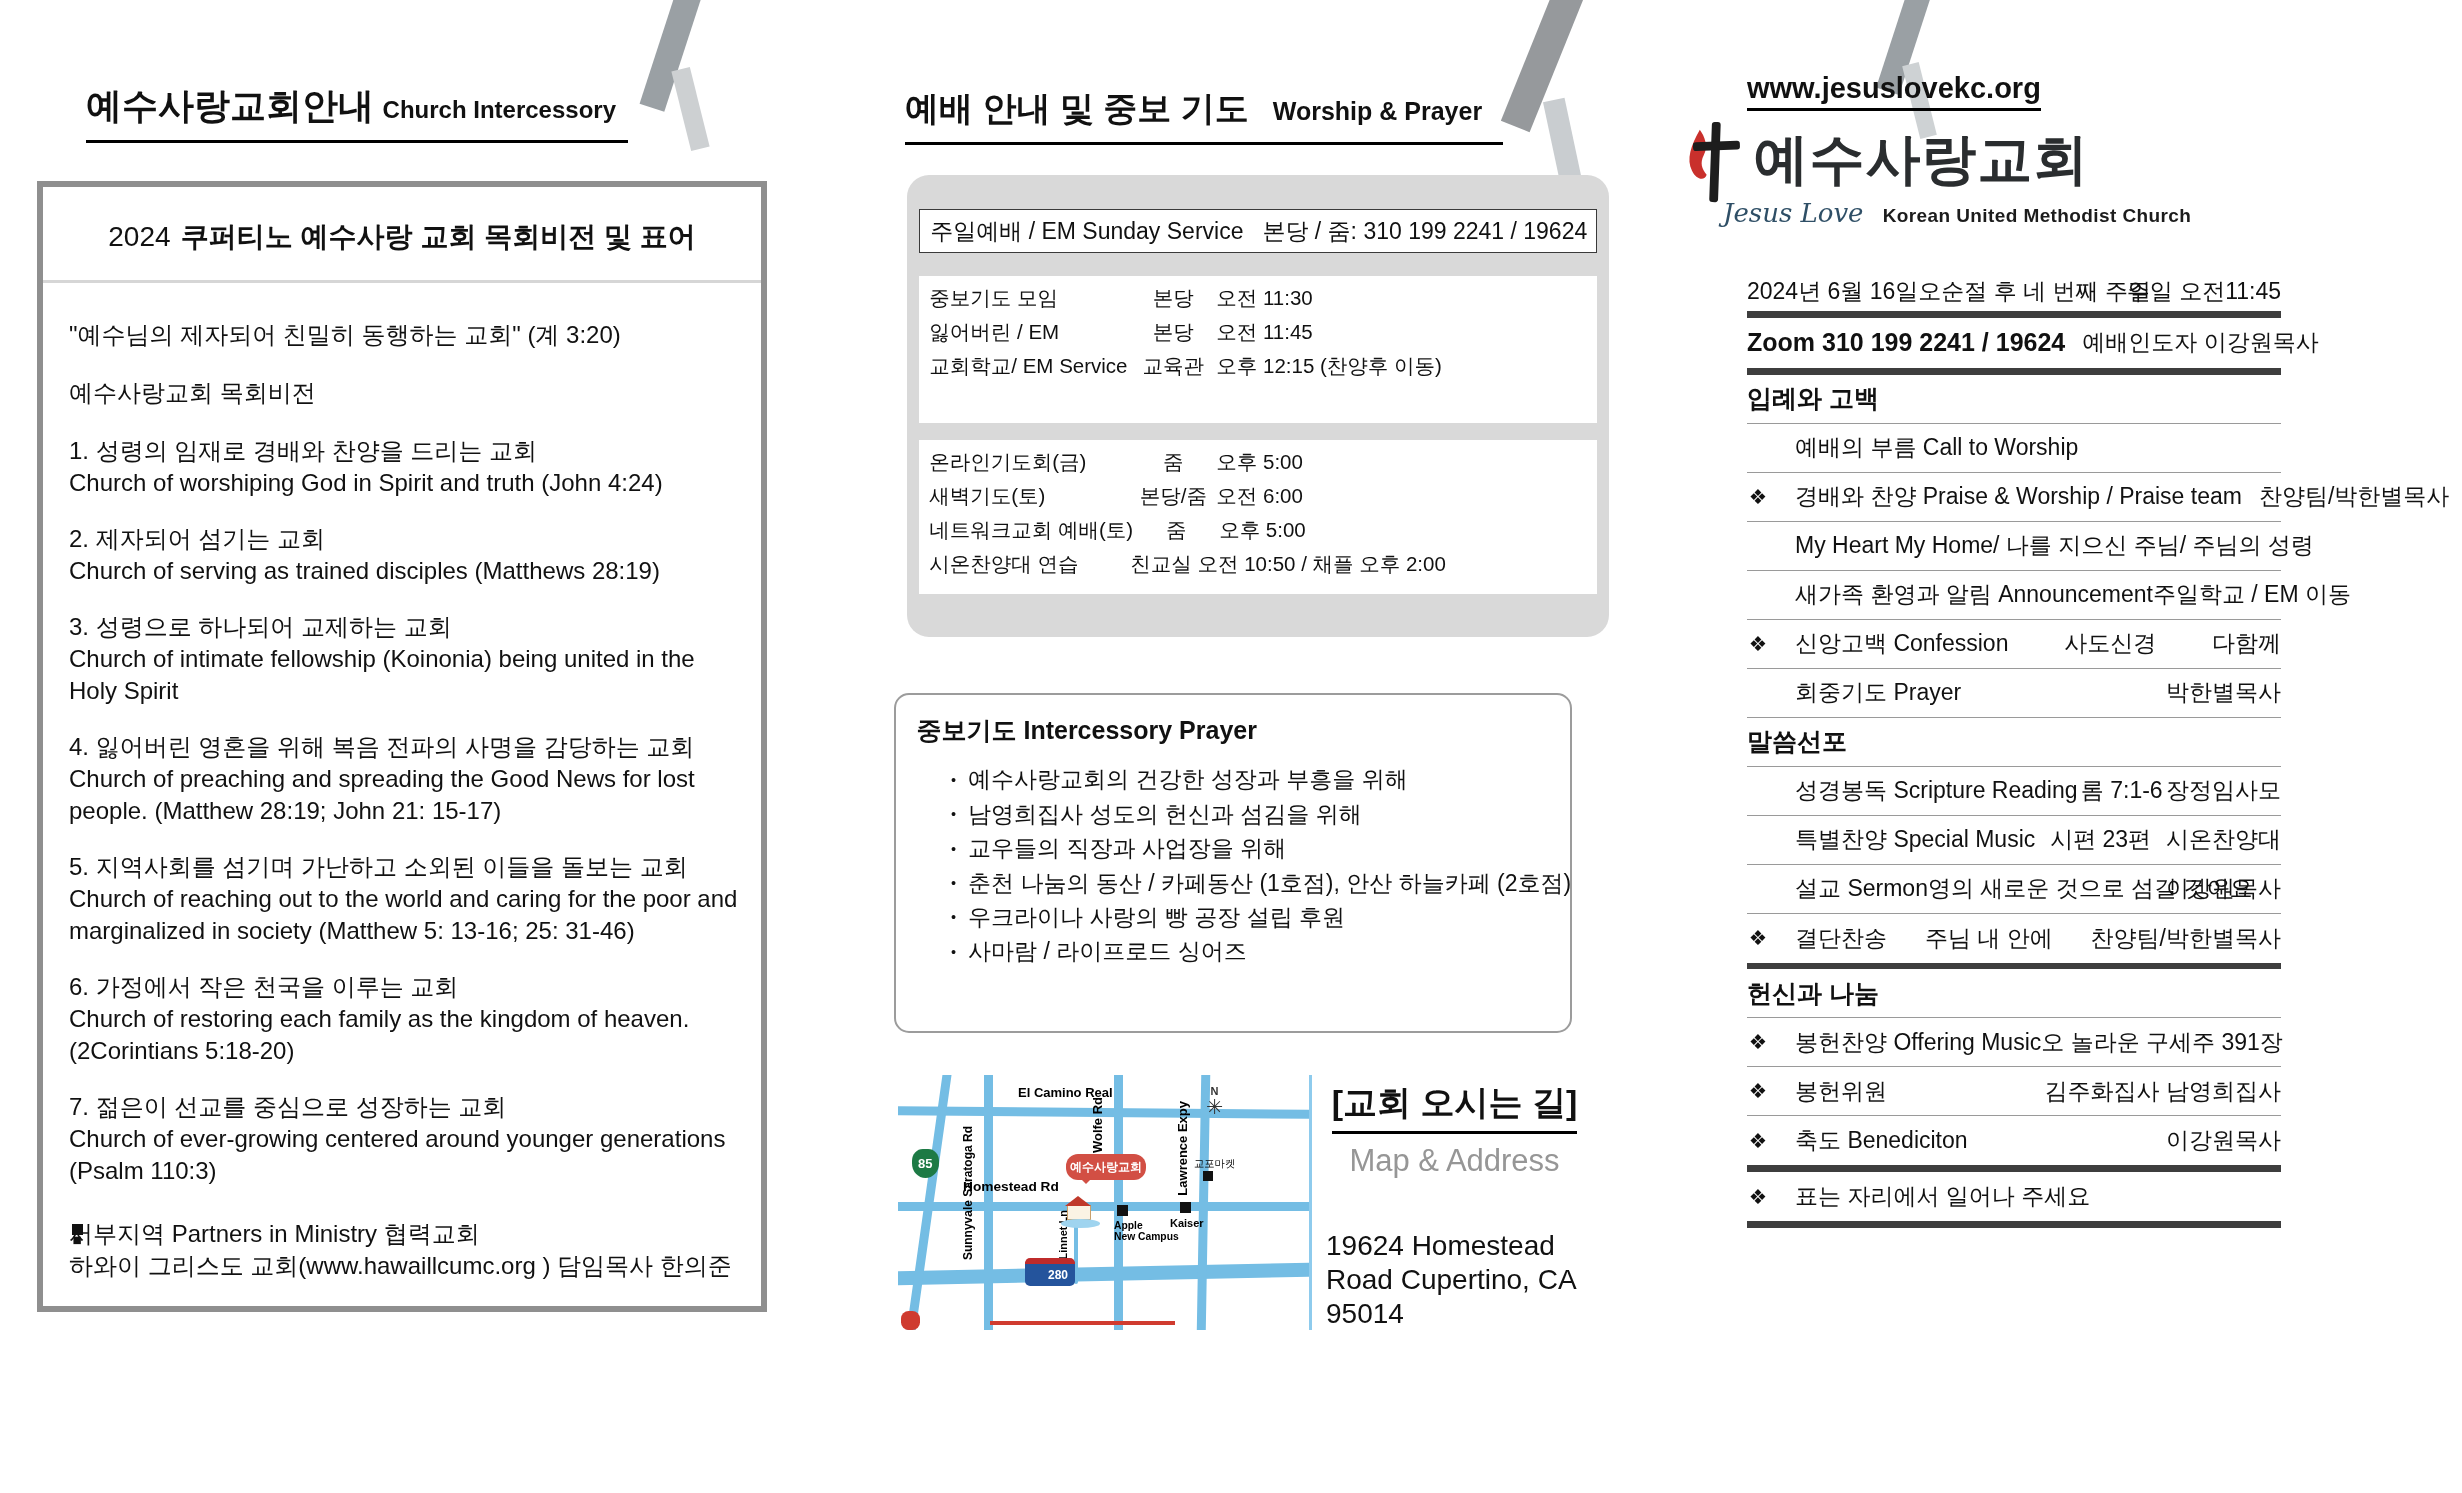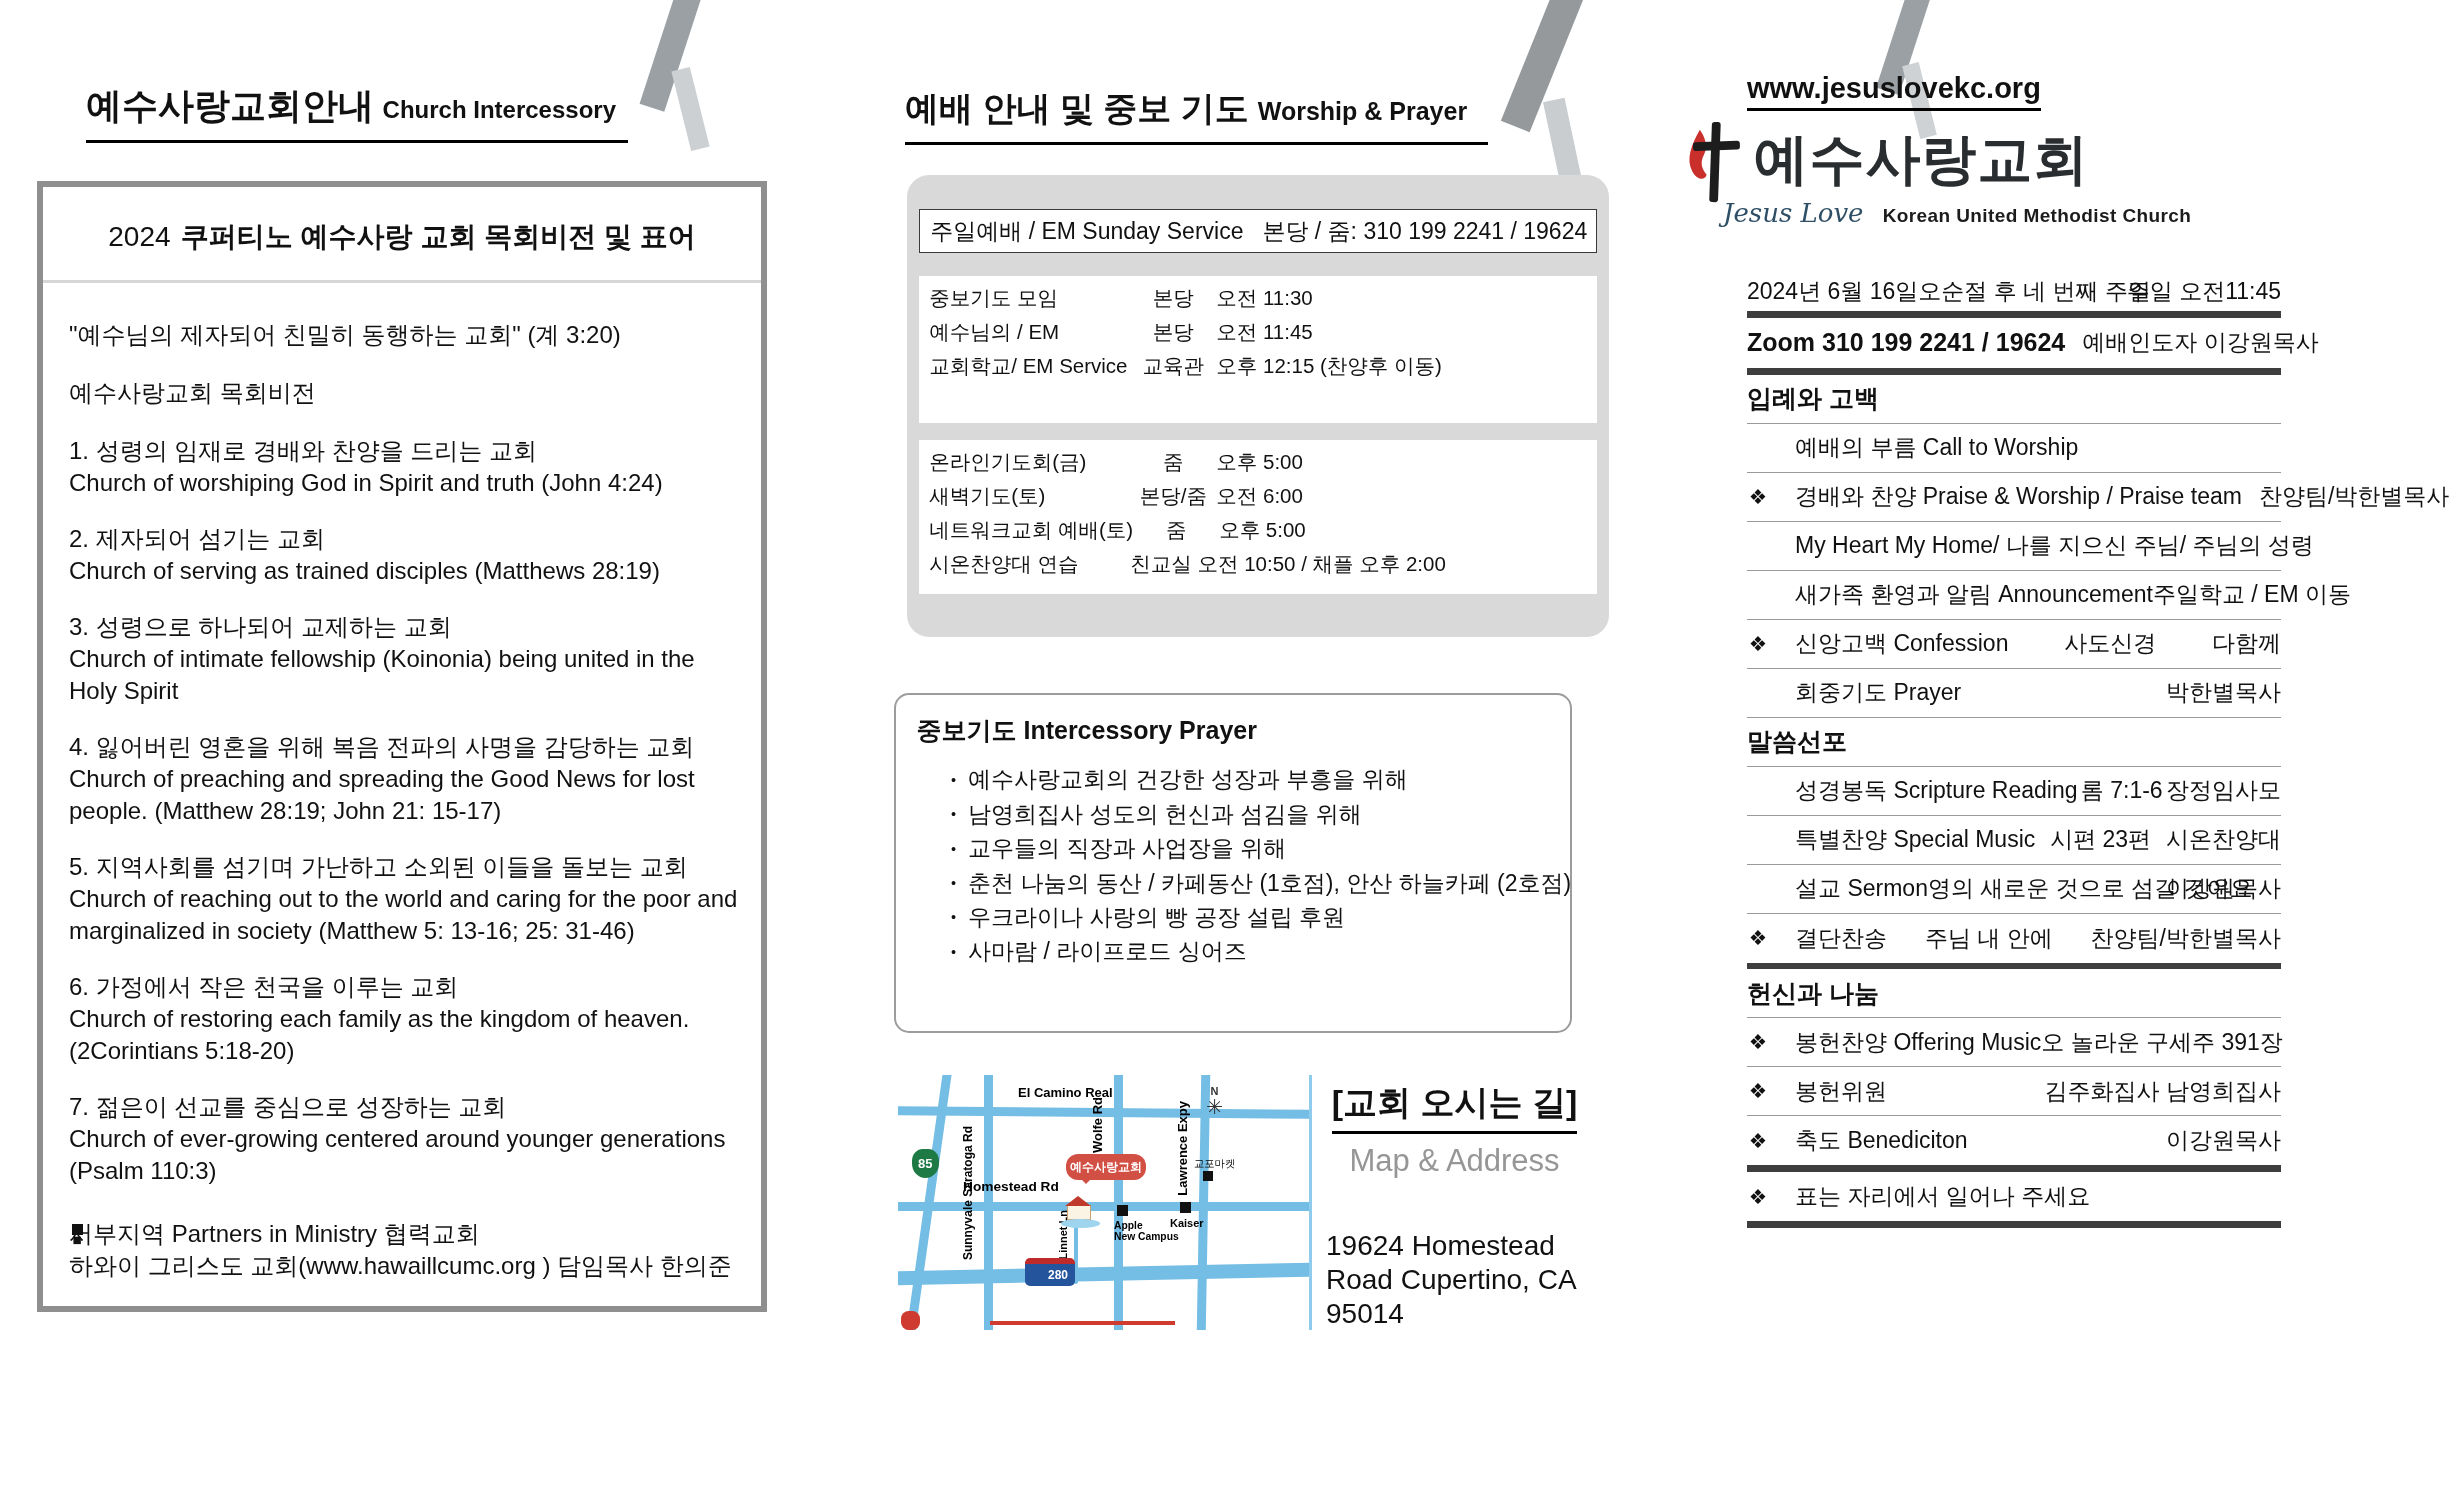--- a/index.html
+++ b/index.html
@@ -27,21 +27,21 @@
   .vb-body{padding:36px 22px 0 26px;font-size:24px;line-height:32px;}
   .vb-body p{margin:0 0 26px 0;}
   .v-item{margin-bottom:24px;}
   .partner{margin-top:31px;display:flex;}
   .partner .sq{font-size:15.4px;margin:6.8px 12px 0 3.4px;}
   .partner .lines div{line-height:32.5px;}
 
   
   .mid-title{position:absolute;left:905px;top:86px;border-bottom:3.4px solid #000;padding:0 20.5px 10.3px 0;}
   .mid-title .ko{font-size:34px;font-weight:800;}
-  .mid-title .en{font-size:25px;font-weight:700;margin-left:9px;}
+  .mid-title .en{font-size:25px;font-weight:700;margin-left:24px;}
 
   .sched-box{position:absolute;left:907px;top:175px;width:702px;height:462px;background:#d9d9d9;border-radius:22px;}
   .sched-head{position:absolute;left:12px;right:12px;top:34px;height:44px;background:#fff;border:1.7px solid #3a3a3a;
               display:flex;align-items:center;padding:0 10.3px;font-size:23px;box-sizing:border-box;white-space:nowrap;}
   .sched-head .hl{}
   .sched-head .hr{margin-left:19px;}
   .sched-block{position:absolute;left:12px;right:12px;background:#fff;padding:5.1px 10.3px;box-sizing:border-box;}
   .blk1{top:101px;height:147px;}
   .blk2{top:265px;height:154px;}
   .s-row{display:flex;align-items:center;height:34px;font-size:20.5px;white-space:nowrap;}
@@ -197,21 +197,21 @@
       <span class="hl">주일예배 / EM Sunday Service</span>
       <span class="hr">본당 /  줌: 310 199 2241 / 19624</span>
     </div>
     <div class="sched-block blk1" id="sched-block1">
         <div class="s-row">
           <span class="s-name">중보기도 모임</span>
           <span class="s-place">본당</span>
           <span class="s-time">오전 11:30</span>
         </div>
         <div class="s-row">
-          <span class="s-name">예수님의 / EM</span>
+          <span class="s-name">잃어버린 / EM</span>
           <span class="s-place">본당</span>
           <span class="s-time">오전 11:45</span>
         </div>
         <div class="s-row">
           <span class="s-name">교회학교/ EM Service</span>
           <span class="s-place">교육관</span>
           <span class="s-time">오후 12:15 (찬양후 이동)</span>
         </div>
       </div>
     <div class="sched-block blk2" id="sched-block2">

